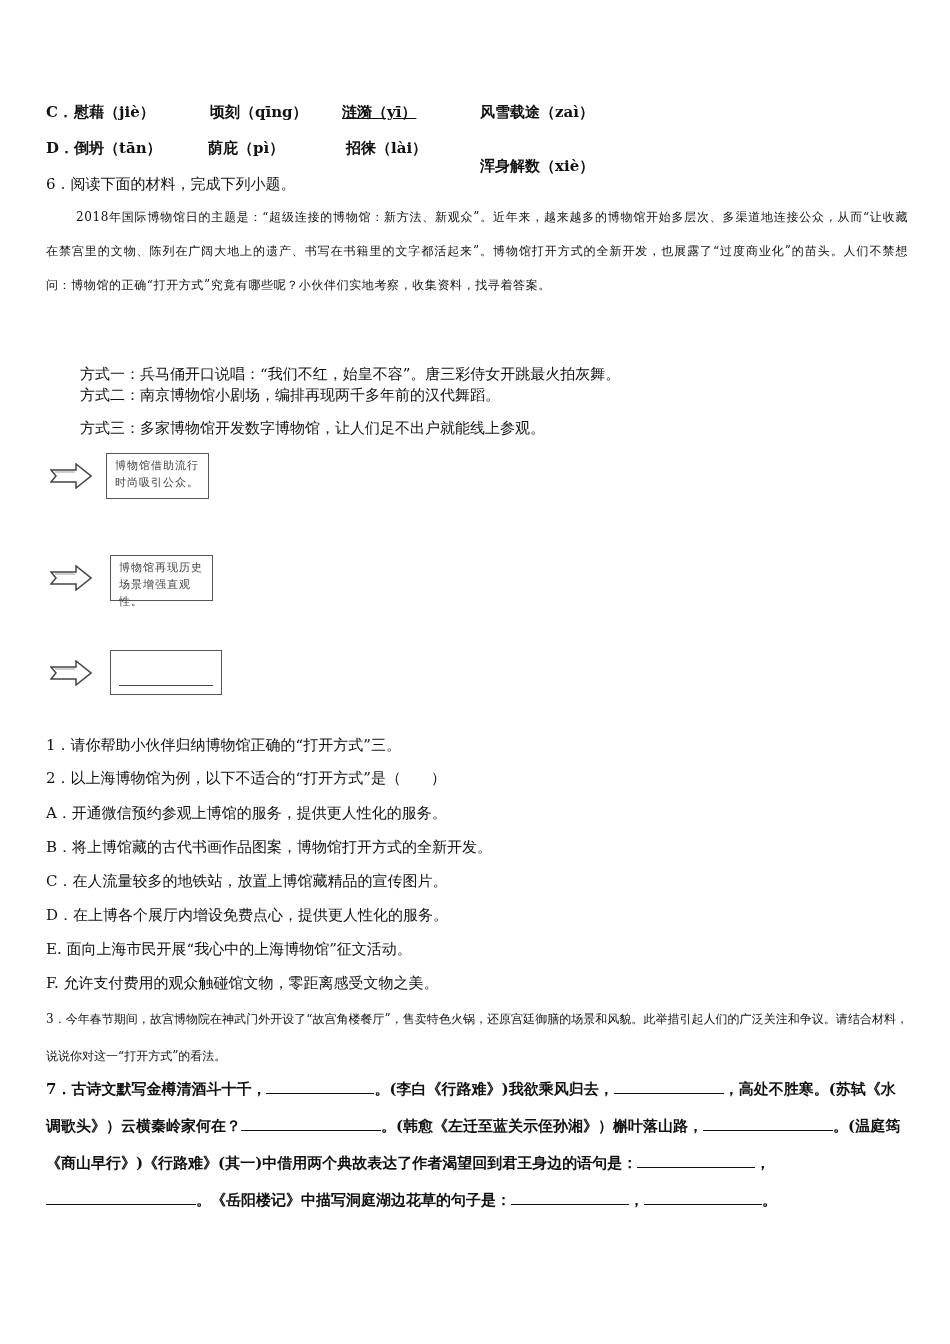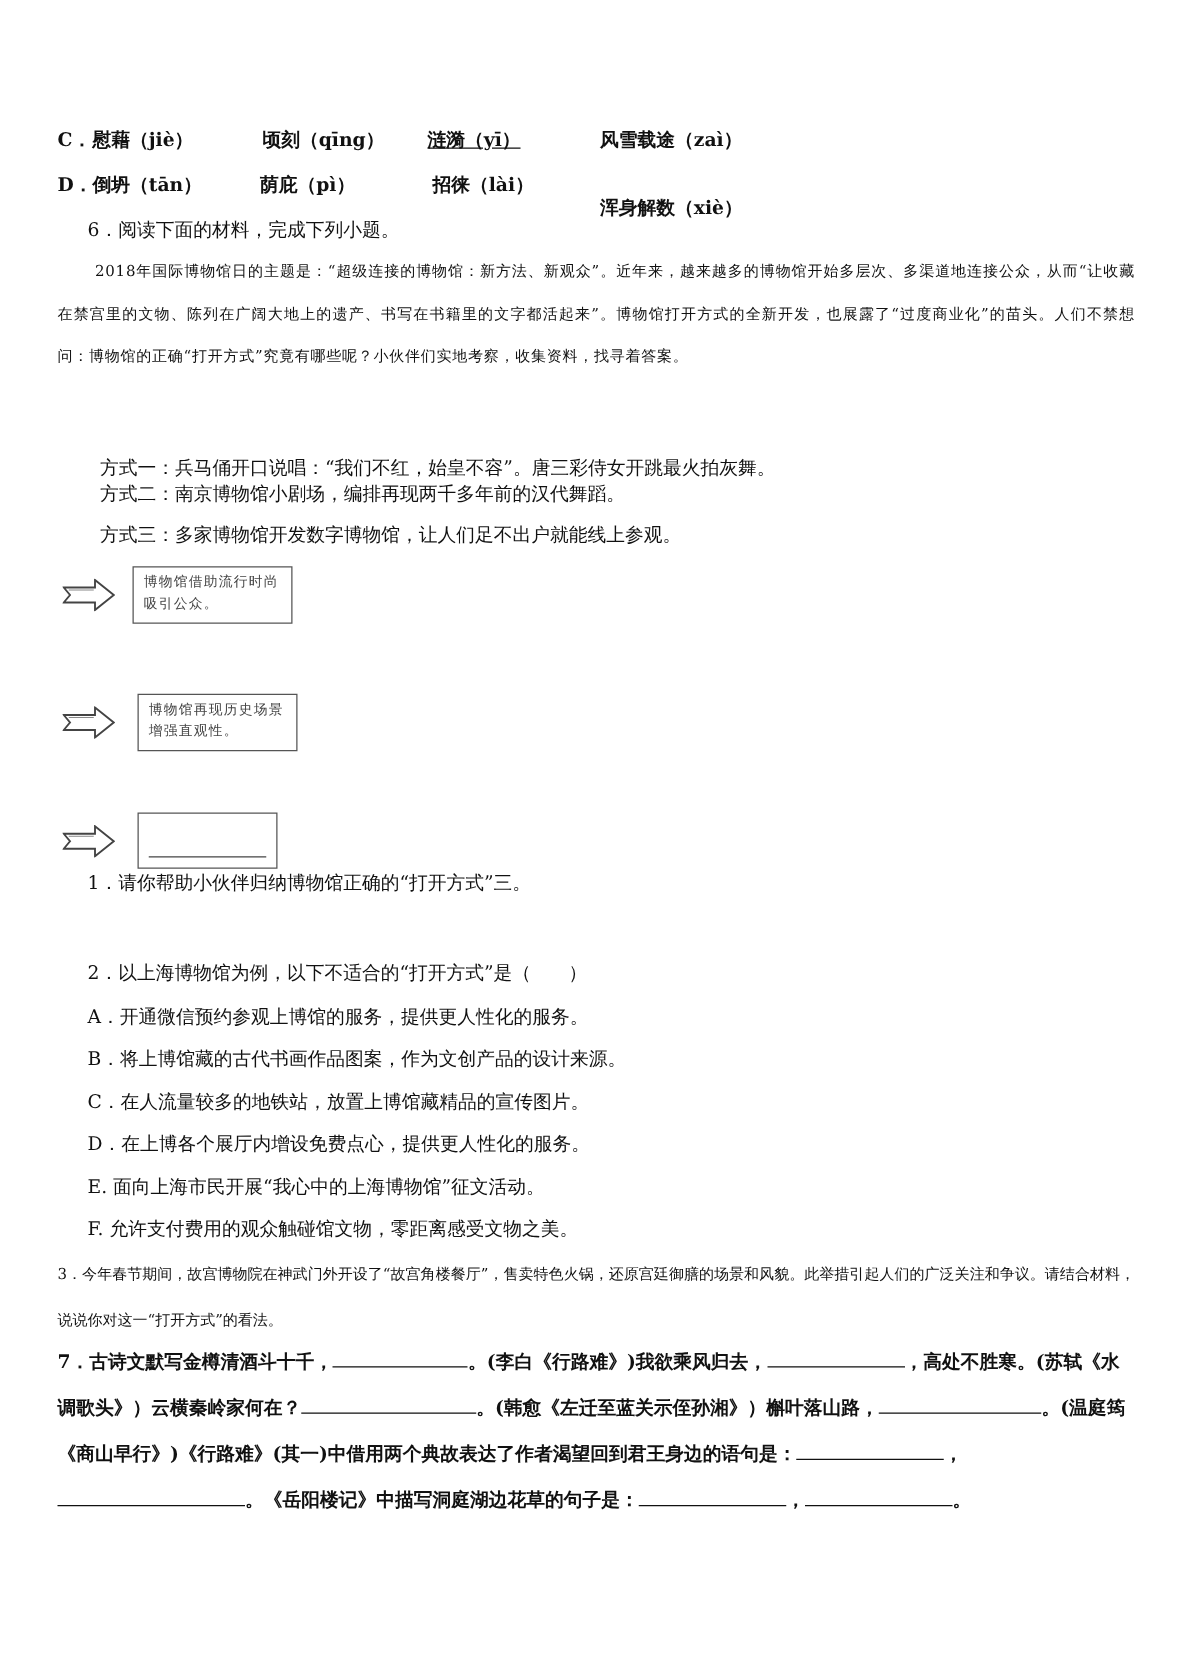--- a/index.html
+++ b/index.html
@@ -1,30 +1,30 @@
 <!DOCTYPE html>
 <html><head>
   <meta charset="utf-8">
   <style>
     html, body { margin: 0; padding: 0; background: #ffffff; }
     body {
       width: 950px; height: 1344px; position: relative; overflow: hidden;
       font-family: "DejaVu Serif", "Liberation Serif", serif;
       color: #111;
     }
-    .line { position: absolute; left: 46px; white-space: nowrap; font-size: 15px; line-height: 20px; margin-left: 24px; }
+    .line { position: absolute; left: 46px; white-space: nowrap; font-size: 15px; line-height: 20px; }
     .opt-row { position: absolute; left: 46px; font-size: 15px; font-weight: bold; line-height: 20px; }
     .opt-row span { position: absolute; white-space: nowrap; }
     .para { position: absolute; left: 46px; width: 862px; font-size: 12px; line-height: 34px; text-align: justify; }
     .indent { text-indent: 30px; }
     .method { position: absolute; left: 80px; font-size: 15px; line-height: 20px; white-space: nowrap; }
     .diagram-row { position: absolute; left: 50px; height: 50px; }
     .diagram-row .arrow { position: absolute; left: 0; top: 10px; width: 42px; height: 26px; }
     .diagram-row .box {
-      position: absolute; left: 56px; top: 0; width: 128px; height: 46px;
+      position: absolute; left: 56px; top: 0; width: 103px; height: 46px;
       border: 1.5px solid #555; box-sizing: border-box;
       font-size: 11px; line-height: 17px; padding: 3px 8px; color: #444;
       font-family: "DejaVu Sans", sans-serif; letter-spacing: 1px;
     }
     .blank-line { position: absolute; left: 8px; right: 8px; bottom: 8px; border-bottom: 1.5px solid #444; }
     .q7 { position: absolute; left: 46px; width: 862px; font-size: 15px; font-weight: bold; line-height: 37px; }
     .q7 .blank { display: inline-block; border-bottom: 1.5px solid #111; height: 16px; vertical-align: baseline; }
   </style>
 </head>
 <body>
@@ -69,24 +69,24 @@
   <svg class="arrow" viewBox="0 0 42 26">
     <path d="M1 7 L26 7 L26 1 L41 13 L26 25 L26 19 L1 19 L6 13 Z" fill="none" stroke="#444" stroke-width="1.5"></path>
     <path d="M5 9 L25 9" stroke="#888" stroke-width="0.8"></path>
   </svg>
   <div class="box" style="left:60px; width:112px; height:45px;">
     <span></span>
     <div class="blank-line"></div>
   </div>
 </div>
 
-<div class="line" style="top:696px;">1．请你帮助小伙伴归纳博物馆正确的“打开方式”三。</div>
+<div class="line" style="top:735px;">1．请你帮助小伙伴归纳博物馆正确的“打开方式”三。</div>
 <div class="line" style="top:768px;">2．以上海博物馆为例，以下不适合的“打开方式”是（　　）</div>
 <div class="line" style="top:803px;">A．开通微信预约参观上博馆的服务，提供更人性化的服务。</div>
-<div class="line" style="top:837px;">B．将上博馆藏的古代书画作品图案，作为文创产品的设计来源。</div>
+<div class="line" style="top:837px;">B．将上博馆藏的古代书画作品图案，博物馆打开方式的全新开发。</div>
 <div class="line" style="top:871px;">C．在人流量较多的地铁站，放置上博馆藏精品的宣传图片。</div>
 <div class="line" style="top:905px;">D．在上博各个展厅内增设免费点心，提供更人性化的服务。</div>
 <div class="line" style="top:939px;">E. 面向上海市民开展“我心中的上海博物馆”征文活动。</div>
 <div class="line" style="top:973px;">F. 允许支付费用的观众触碰馆文物，零距离感受文物之美。</div>
 <div class="para" style="top:1001px; line-height:37px;">3．今年春节期间，故宫博物院在神武门外开设了“故宫角楼餐厅”，售卖特色火锅，还原宫廷御膳的场景和风貌。此举措引起人们的广泛关注和争议。请结合材料，说说你对这一“打开方式”的看法。</div>
 
 <div class="q7" style="top:1071px;">
   <span>7．古诗文默写金樽清酒斗十千，</span><span class="blank" style="width:108px;"></span><span>。(李白《行路难》)我欲乘风归去，</span><span class="blank" style="width:110px;"></span><span>，高处不胜寒。(苏轼《水调歌头》）云横秦岭家何在？</span><span class="blank" style="width:140px;"></span><span>。(韩愈《左迁至蓝关示侄孙湘》）槲叶落山路，</span><span class="blank" style="width:130px;"></span><span>。(温庭筠《商山早行》)《行路难》(其一)中借用两个典故表达了作者渴望回到君王身边的语句是：</span><span class="blank" style="width:118px;"></span><span>，</span><span class="blank" style="width:150px;"></span><span>。《岳阳楼记》中描写洞庭湖边花草的句子是：</span><span class="blank" style="width:118px;"></span><span>，</span><span class="blank" style="width:118px;"></span><span>。</span>
 </div>
 

